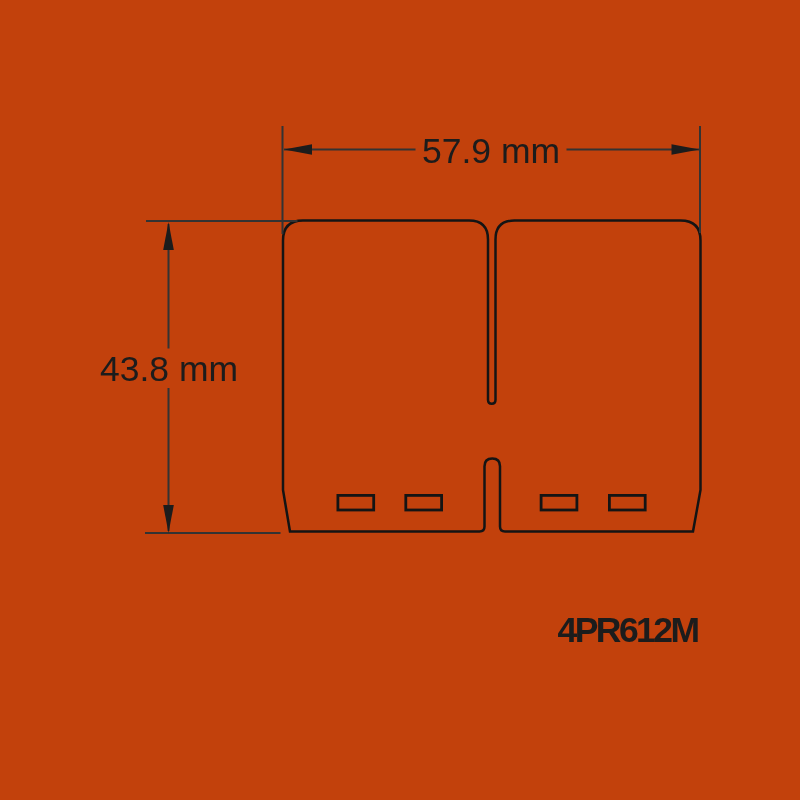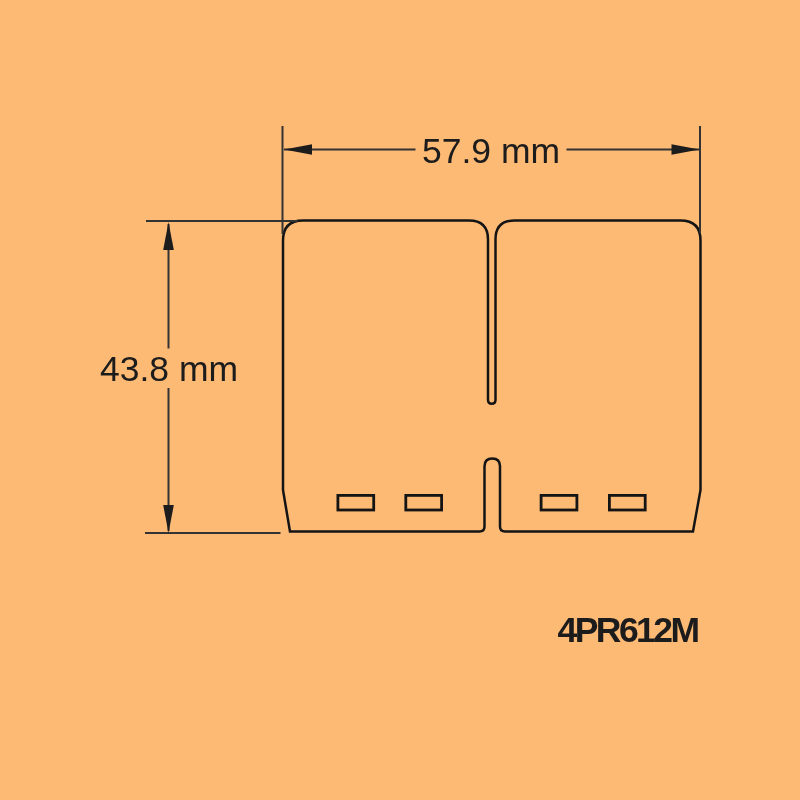--- a/index.html
+++ b/index.html
@@ -1,16 +1,16 @@
 <!DOCTYPE html>
 <html><head>
 <meta charset="utf-8">
 <style>
   html,body{margin:0;padding:0;background:#fdfdfd;}
-  .page{position:relative;width:800px;height:800px;background:#fdba74;overflow:hidden;}
+  .page{position:relative;width:800px;height:800px;background:#c2410c;overflow:hidden;}
   svg{position:absolute;left:0;top:0;}
   text{font-family:"Liberation Sans", sans-serif;fill:#1c1c1c;}
 </style>
 </head>
 <body>
 <div class="page">
 <svg width="800" height="800" viewBox="0 0 800 800">
 
   <path d="M 290 531.5
            L 283 490

